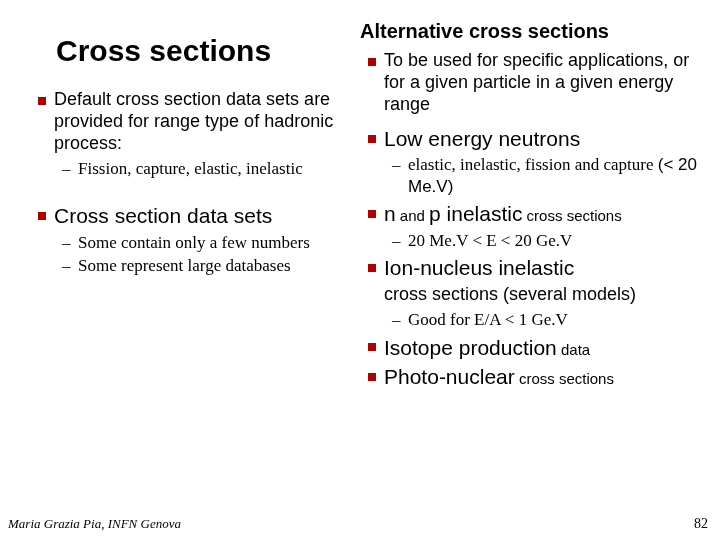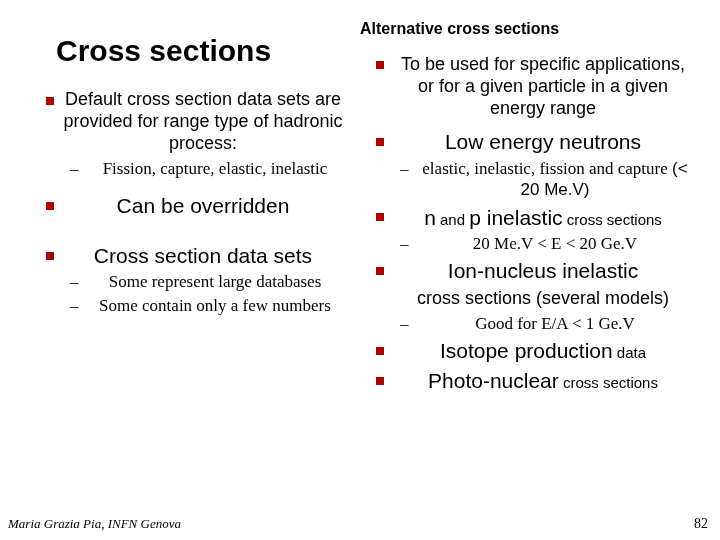--- a/index.html
+++ b/index.html
@@ -27,31 +27,30 @@
   .left  { left: 30px;  width: 330px; }
   .right { left: 360px; width: 350px; }
 
   .title-main {
     font-size: 30px;
     font-weight: bold;
     margin: 14px 0 22px 26px;
     line-height: 1.1;
   }
   .title-alt {
-    font-size: 16px;
+    font-size: 20px;
     font-weight: bold;
     margin: 0 0 4px 0;
     line-height: 1.1;
   }
 
   ul.lvl1 {
     list-style: none;
     padding: 0;
-    margin: 16px;
-    text-align: center;
+    margin: 8px;
   }
   ul.lvl1 > li {
     position: relative;
     padding-left: 16px;
     margin-bottom: 10px;
     font-size: 18px;
     line-height: 1.22;
   }
   ul.lvl1 > li::before {
     content: "";
@@ -113,29 +112,26 @@
     <div class="title-main">Cross sections</div>
 
     <ul class="lvl1">
       <li>
         <span>Default cross section data sets are provided for range type of hadronic process:</span>
         <ul class="lvl2">
           <li>Fission, capture, elastic, inelastic</li>
         </ul>
       </li>
 
-      <li class="big" style="margin-top:14px;">
-        <span>Can be overridden</span>
-      </li>
 
       <li class="big" style="margin-top:24px;">
         <span>Cross section data sets</span>
         <ul class="lvl2">
+          <li>Some contain only a few numbers</li>
           <li>Some represent large databases</li>
-          <li>Some contain only a few numbers</li>
         </ul>
       </li>
     </ul>
   </div>
 
   <div class="col right">
     <div class="title-alt">Alternative cross sections</div>
 
     <ul class="lvl1">
 

